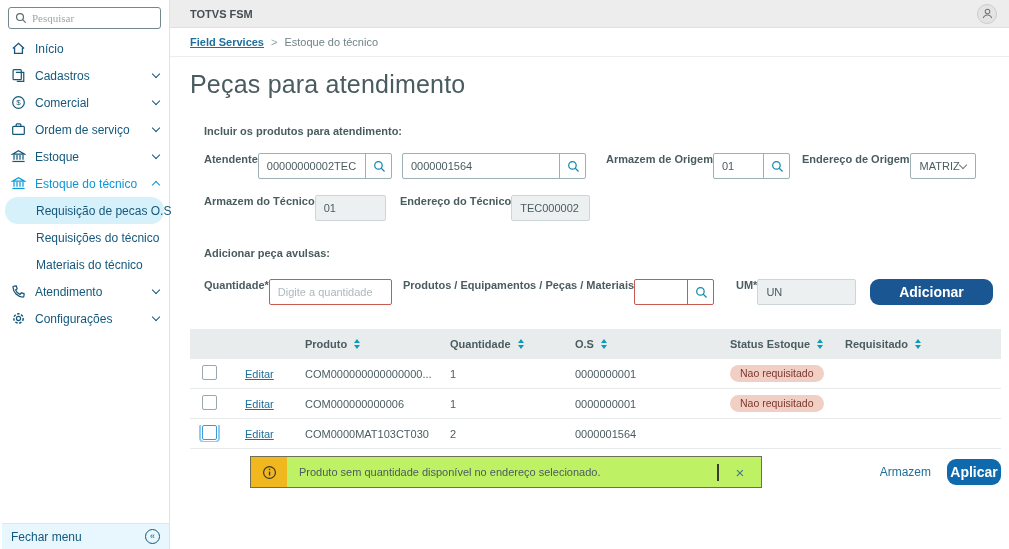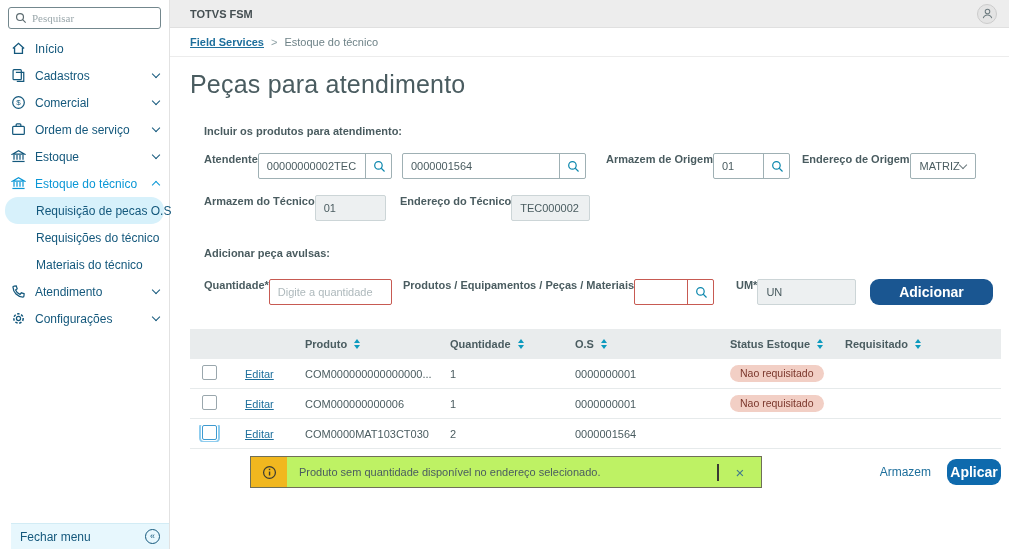--- a/index.html
+++ b/index.html
@@ -13,21 +13,21 @@
   .search-box input::placeholder{color:#9aa7ab}
   .nav{margin-top:4px}
   .nav-item{height:27px;display:flex;align-items:center;padding:0 10px;gap:9px;font-size:12px;color:#14587c;cursor:pointer}
   .nav-item .icon{width:16px;display:flex;justify-content:center;align-items:center;color:#14587c}
   .nav-item .label{flex:1;white-space:nowrap;overflow:hidden}
   .nav-item.active,.nav-item.active .icon{color:#0a97d6}
   .chev{width:6px;height:6px;border-right:1.6px solid currentColor;border-bottom:1.6px solid currentColor;transform:rotate(45deg);margin-top:-3px;flex:none}
   .chev.up{transform:rotate(-135deg);margin-top:3px}
   .sub-item{height:27px;display:flex;align-items:center;padding-left:36px;font-size:12px;color:#14587c;cursor:pointer;white-space:nowrap}
   .sub-item.selected{background:#d7f1fb;border-radius:13px;margin:0 5px;padding-left:31px}
-  .side-footer{position:absolute;bottom:0;left:11px;right:0;height:26px;background:#e7f7fd;border-top:1px solid #d2ecf5;display:flex;align-items:center;justify-content:space-between;padding:0 9px;font-size:12px;color:#14587c;cursor:pointer}
+  .side-footer{position:absolute;bottom:0;left:2px;right:0;height:26px;background:#e7f7fd;border-top:1px solid #d2ecf5;display:flex;align-items:center;justify-content:space-between;padding:0 9px;font-size:12px;color:#14587c;cursor:pointer}
   .collapse-circle{width:15px;height:15px;border:1px solid #14587c;border-radius:50%;display:flex;align-items:center;justify-content:center;font-size:9px;line-height:1}
 
   
   .main{flex:1;min-width:0;display:flex;flex-direction:column;height:100%}
   .topbar{height:28px;min-height:28px;background:#ededed;border-bottom:1px solid #e0e0e0;display:flex;align-items:center;justify-content:space-between;padding:0 12px 0 20px}
   .app-title{font-size:11px;font-weight:bold;color:#454f52}
   .avatar{width:20px;height:20px;border-radius:50%;background:#e4e4e4;border:1px solid #cccccc;display:flex;align-items:center;justify-content:center;cursor:pointer}
   .breadcrumb{display:flex;align-items:center;gap:7px;font-size:11px;padding:8px 0 8px 20px;border-bottom:1px solid #ececec}
   .crumb-link{color:#1e6f9c;font-weight:bold;text-decoration:underline;cursor:pointer}
   .crumb-sep{color:#8fa2a6}

